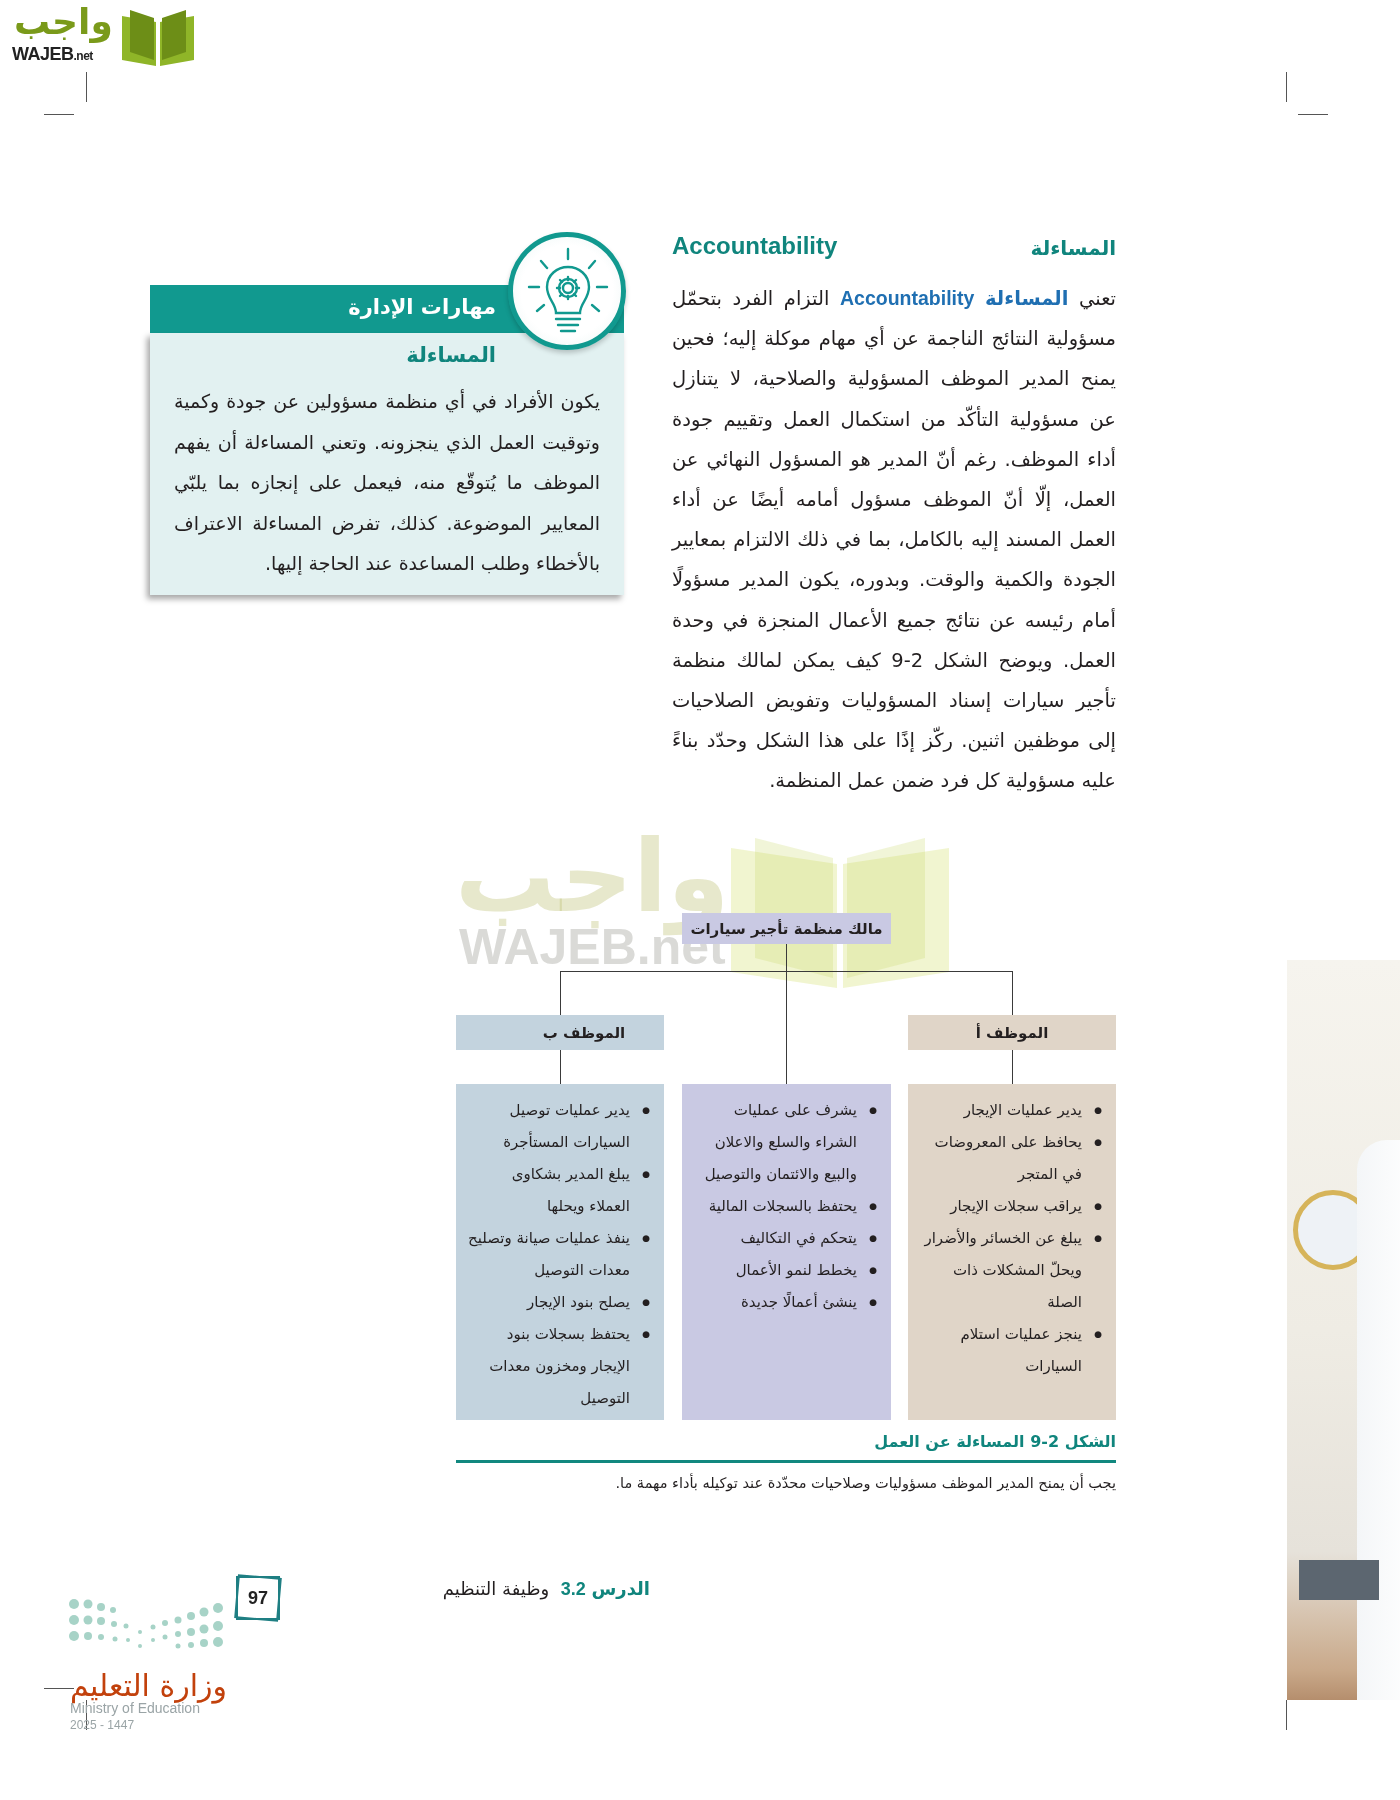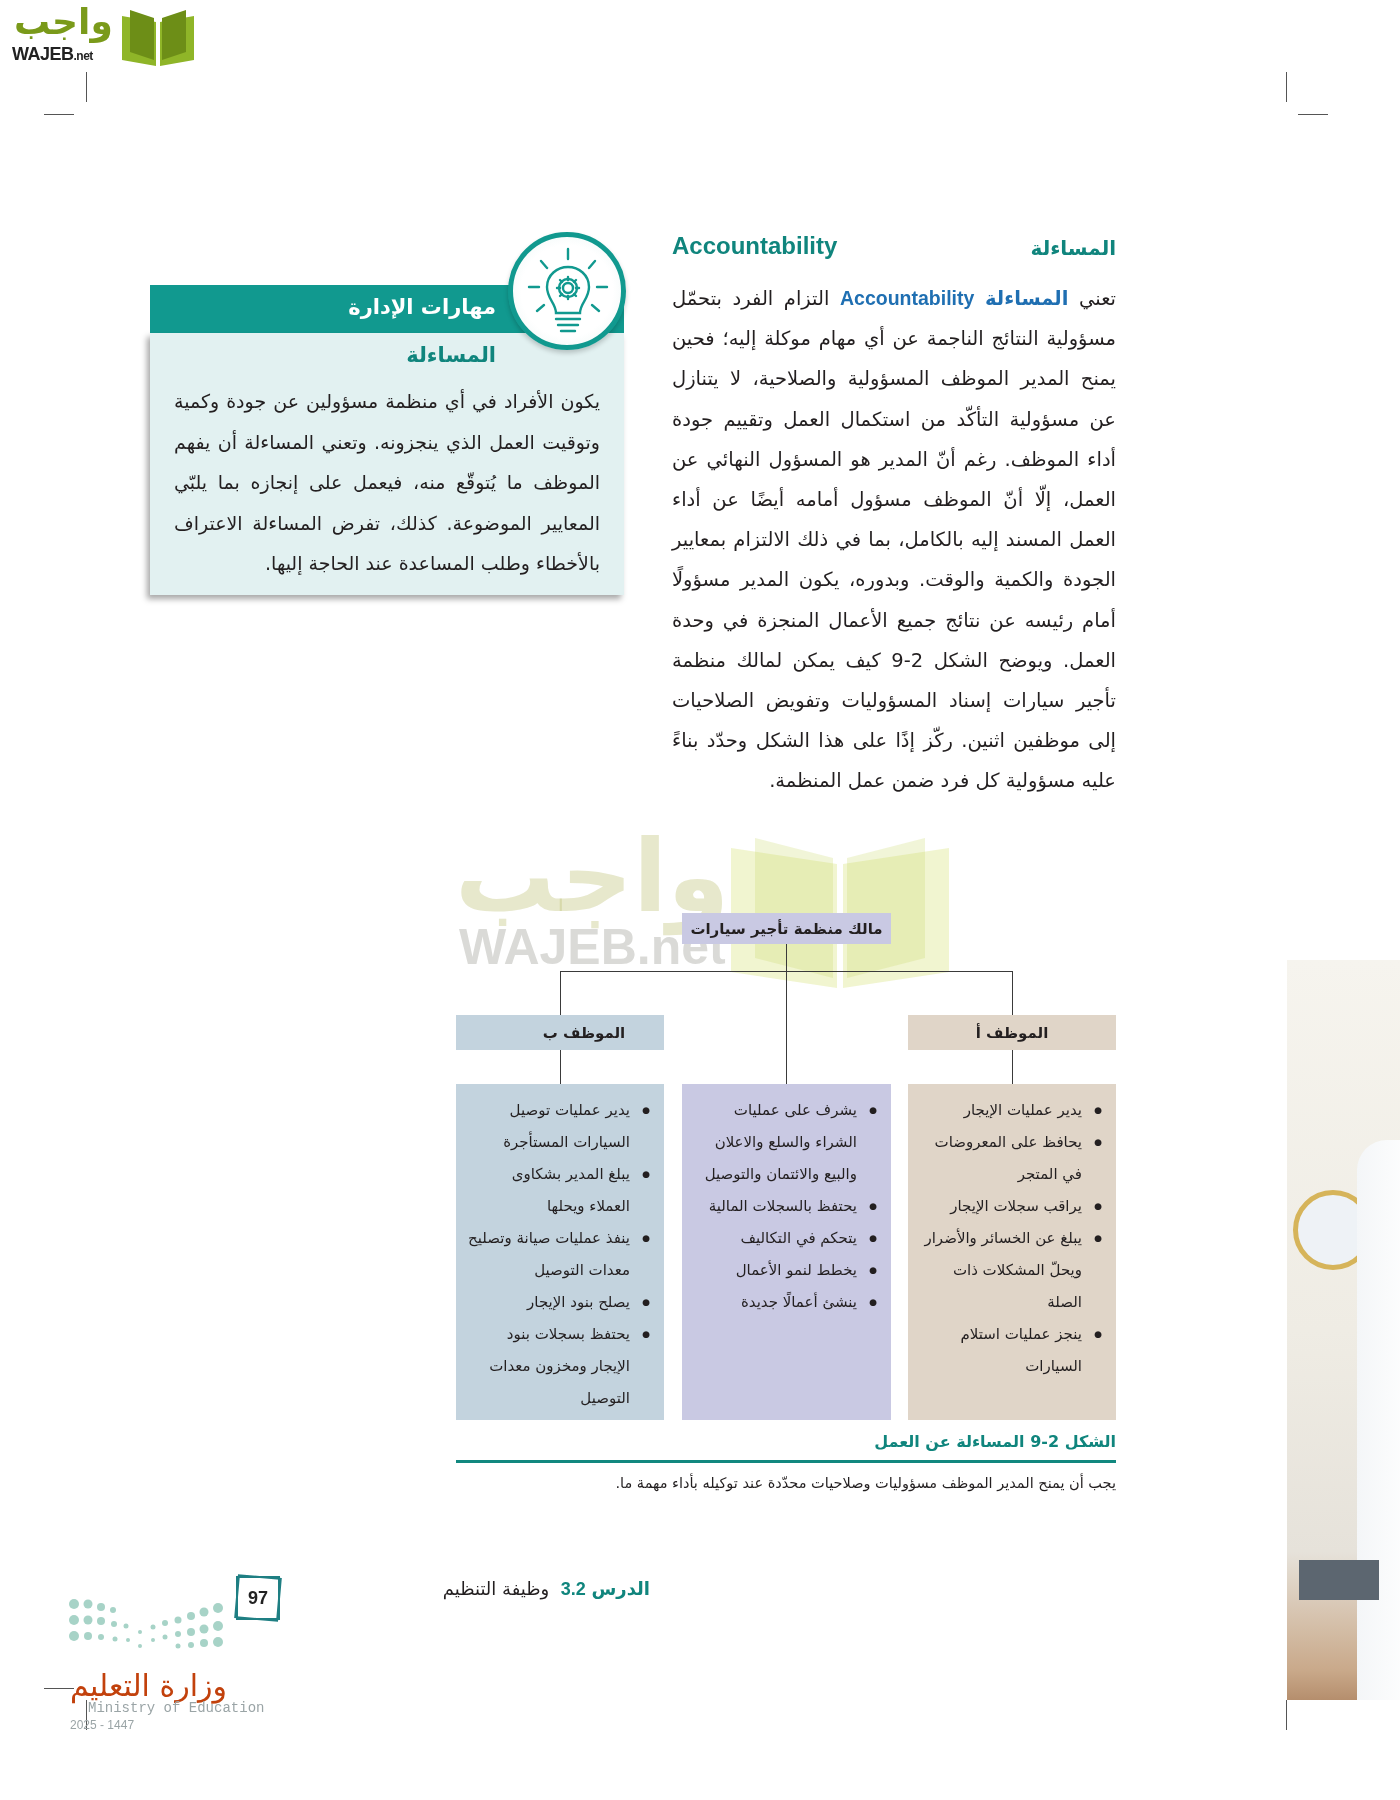--- a/index.html
+++ b/index.html
@@ -71,21 +71,21 @@
   
   .footer-lesson { left: 420px; top: 1578px; width: 230px; direction: rtl; font-size: 18px; }
   .footer-lesson .lbl { color: #10857d; font-weight: bold; }
   .footer-lesson .num { color: #10857d; font-weight: bold; font-family: "Liberation Sans", sans-serif; }
   .pagebox { left: 236px; top: 1576px; width: 44px; height: 44px; }
   .pagebox .sq1, .pagebox .sq2 { position: absolute; inset: 0; border: 2px solid #1f7f83; }
   .pagebox .sq2 { transform: rotate(5deg); }
   .pagebox .pnum { position: absolute; inset: 0; display: flex; align-items: center; justify-content: center; font-family: "Liberation Sans", sans-serif; font-weight: bold; font-size: 18px; color: #222; }
   .moe { left: 68px; top: 1596px; width: 200px; height: 140px; }
   .moe-ar { position: absolute; left: 2px; top: 72px; font-size: 30px; color: #c2410c; direction: rtl; }
-  .moe-en { position: absolute; left: 20px; top: 104px; font-family: Liberation Mono, monospace; font-size: 14px; color: #9aa4a6; }
+  .moe-en { position: absolute; left: 2px; top: 104px; font-family: Liberation Sans, sans-serif; font-size: 14px; color: #9aa4a6; }
   .moe-yr { position: absolute; left: 2px; top: 122px; font-family: "Liberation Sans", sans-serif; font-size: 12px; color: #9aa4a6; }
 
   
   .photo { left: 1287px; top: 960px; width: 113px; height: 740px; background: linear-gradient(180deg, #f6f4ee 0%, #efece4 50%, #e6e2da 80%, #c9a98a 96%, #b58e6d 100%); overflow: hidden; }
   .clock { position: absolute; left: 6px; top: 230px; width: 80px; height: 80px; border-radius: 50%; background: #eef2f6; border: 5px solid #d6b45a; }
   .person { position: absolute; left: 70px; top: 180px; width: 60px; height: 560px; background: linear-gradient(90deg, #f4f6f8, #ffffff); border-radius: 30px 0 0 0; }
   .deskbar { position: absolute; left: 12px; top: 600px; width: 80px; height: 40px; background: #5c6670; }
 </style>
 </head>
 <body>

